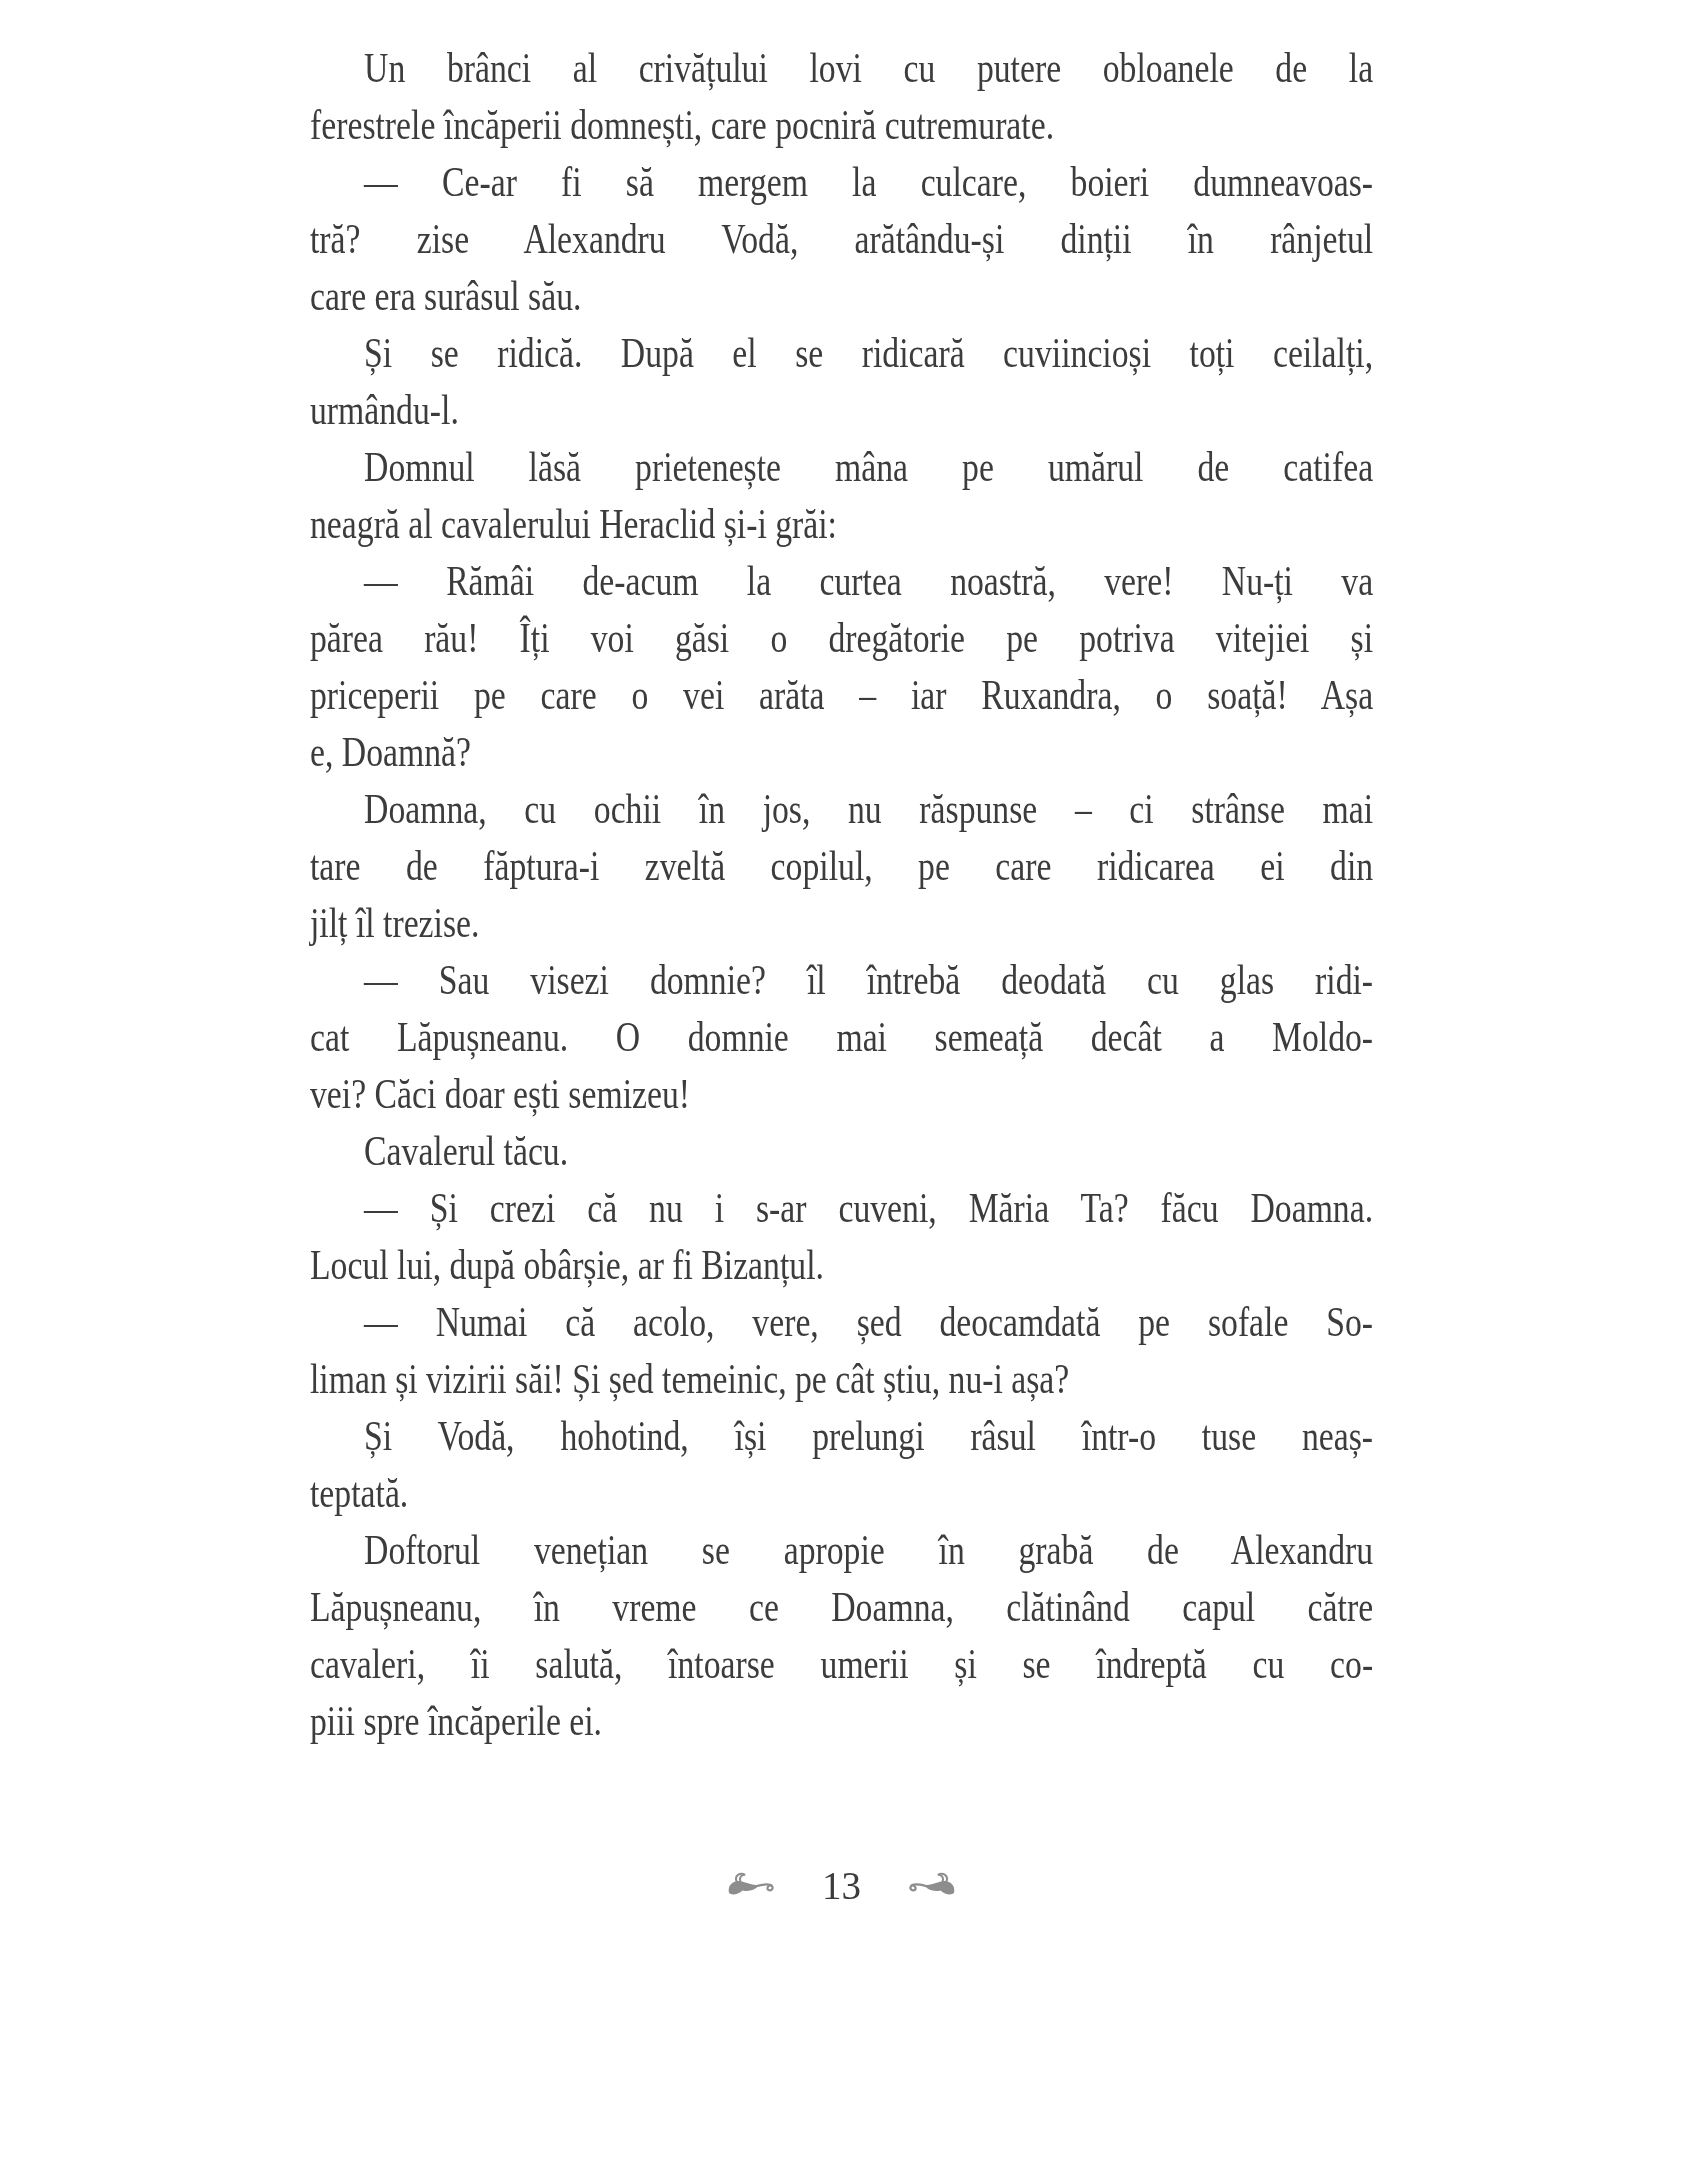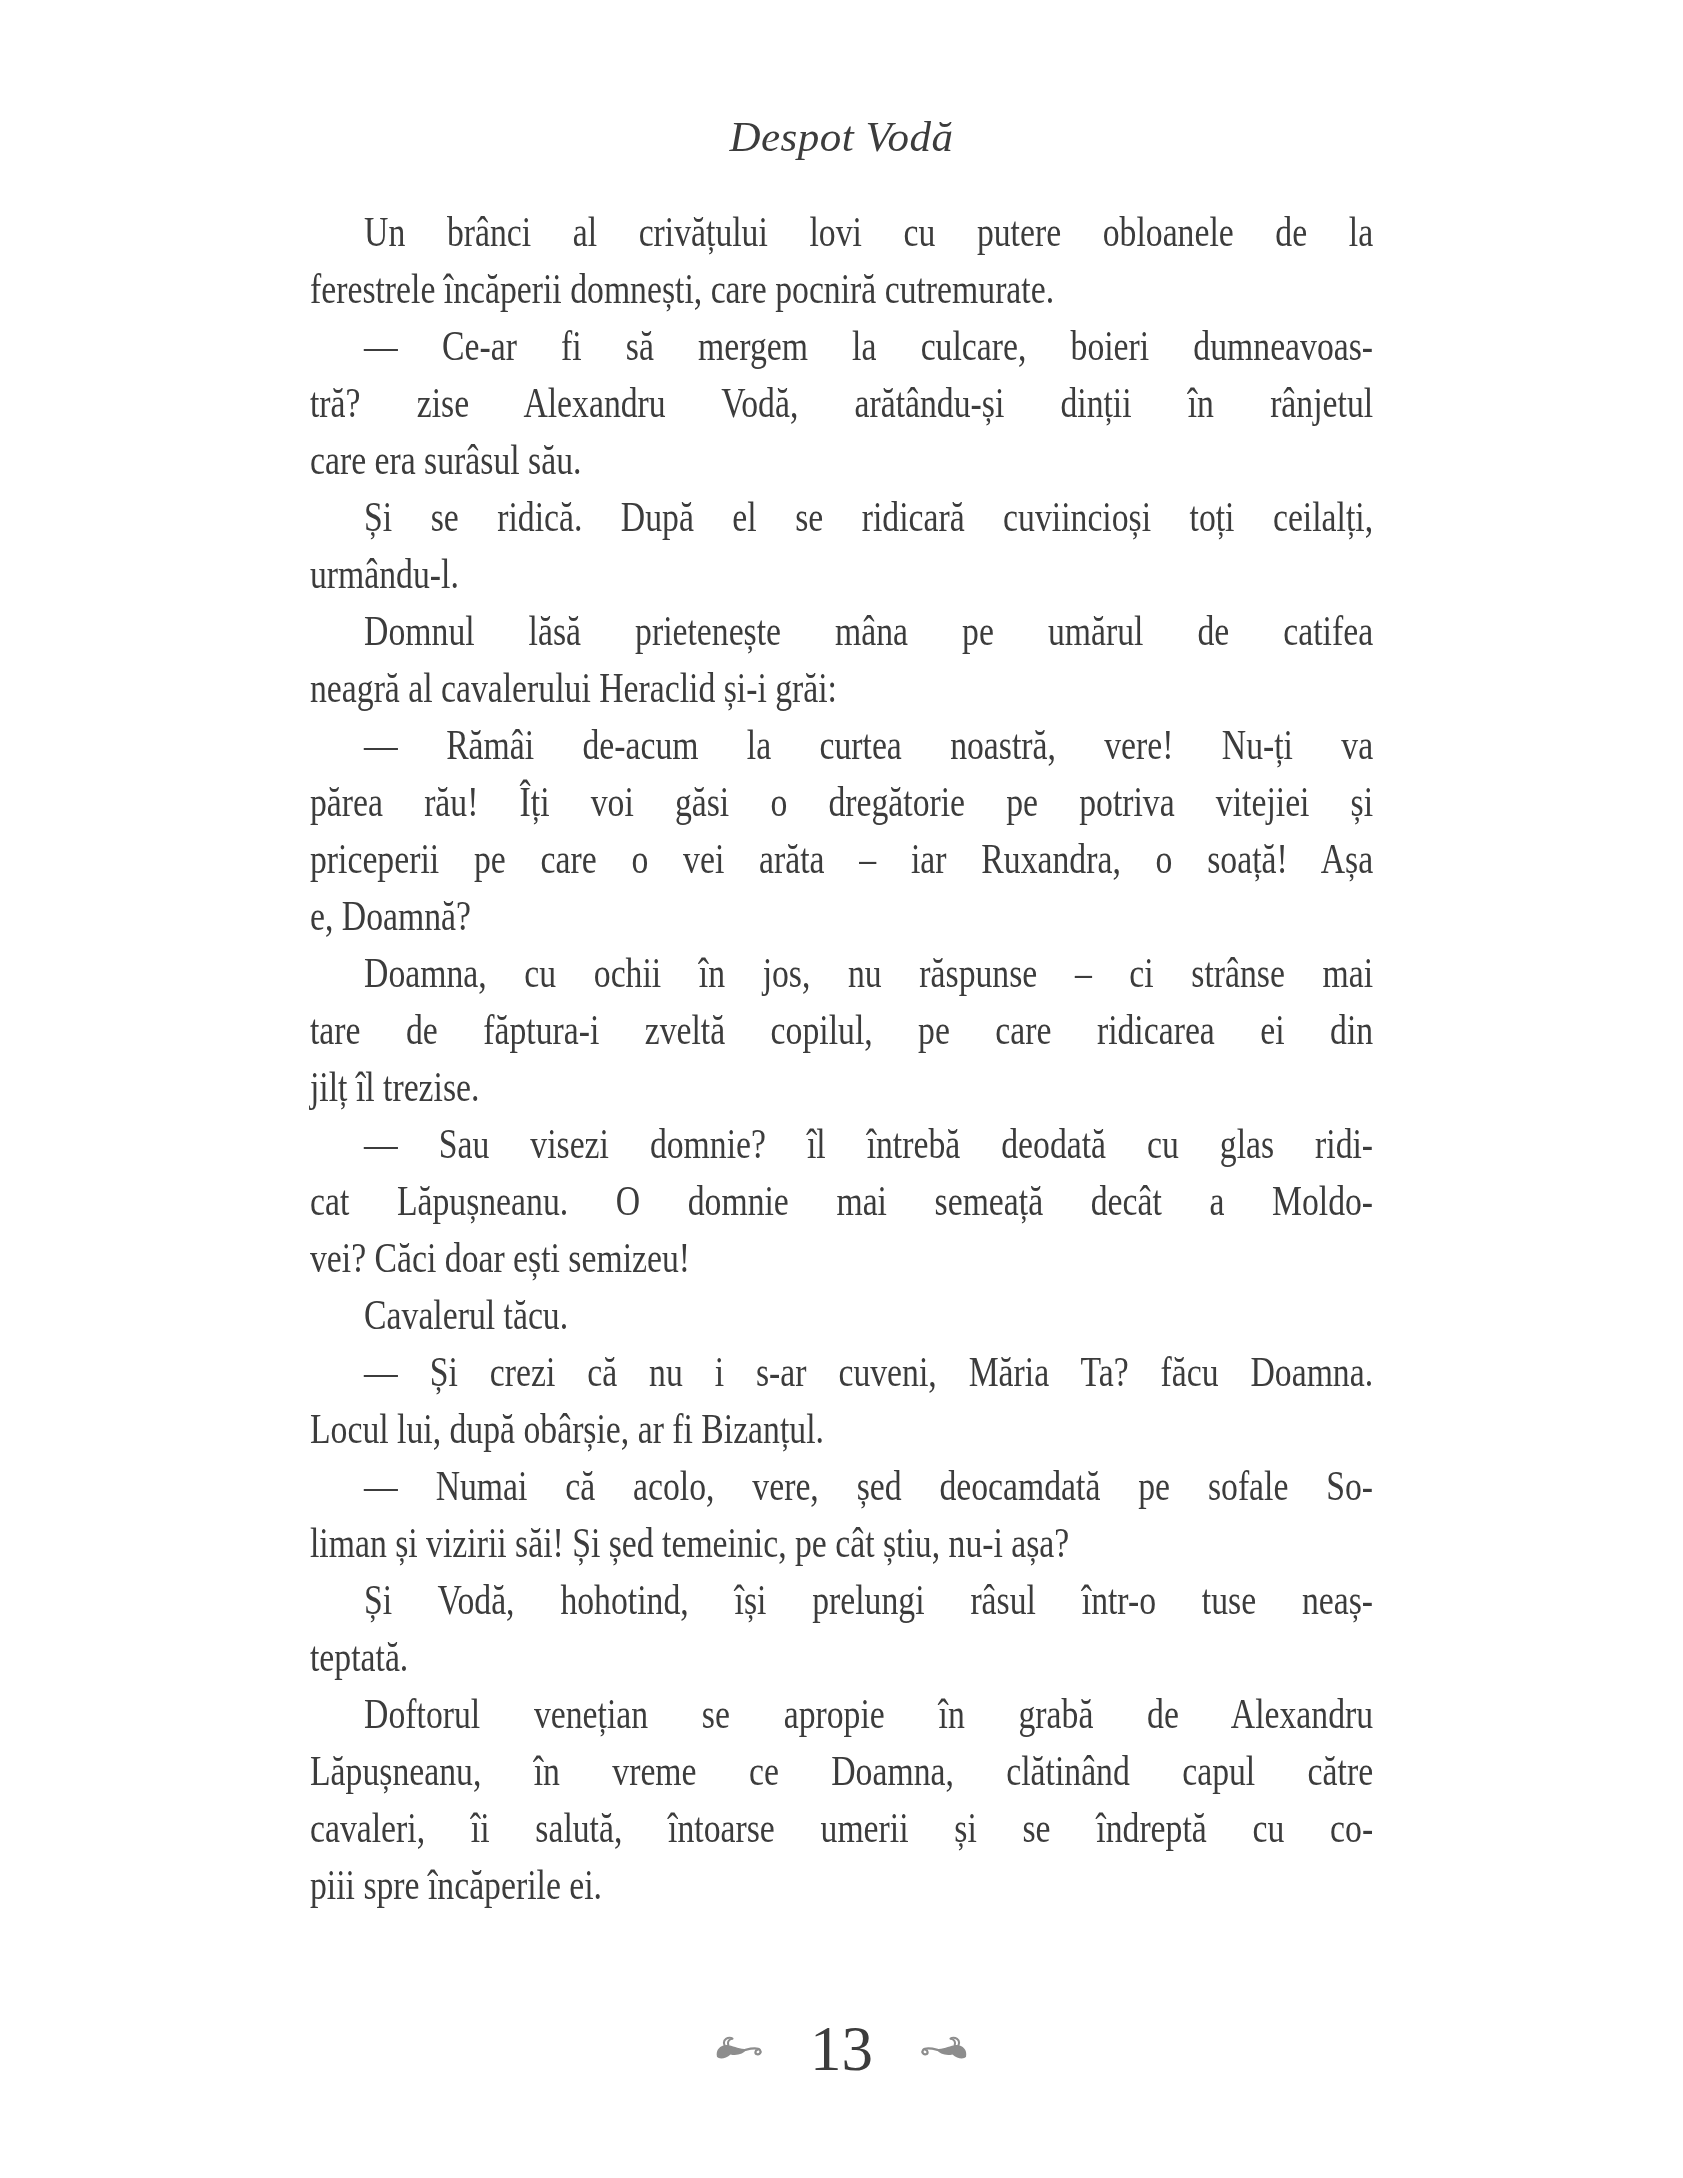--- a/index.html
+++ b/index.html
@@ -46,38 +46,37 @@
   .line.first{ text-indent:69px; }
   .line.last{ text-align-last:left; }
   .page-footer{
     margin-top:109px;
     display:flex;
     justify-content:center;
     align-items:center;
     gap:45px;
   }
   .page-number{
-    font-size:63px;
+    font-size:39px;
     line-height:55px;
     color:var(--text);
   }
   .fleuron{
     width:51px;
     height:28px;
     color:var(--ornament);
     display:block;
   }
   .fleuron.right{ transform:scaleX(-1); }
 </style>
 </head>
 <body>
 
 <div class="page">
 
-  <div class="running-header">Despot Vodă</div>
 
   <div class="textblock">
       <div class="paragraph">
         <div class="line first">Un brânci al crivățului lovi cu putere obloanele de la</div>
         <div class="line last">ferestrele încăperii domnești, care pocniră cutremurate.</div>
       </div>
       <div class="paragraph">
         <div class="line first">— Ce-ar fi să mergem la culcare, boieri dumneavoas-</div>
         <div class="line">tră? zise Alexandru Vodă, arătându-și dinții în rânjetul</div>
         <div class="line last">care era surâsul său.</div>

